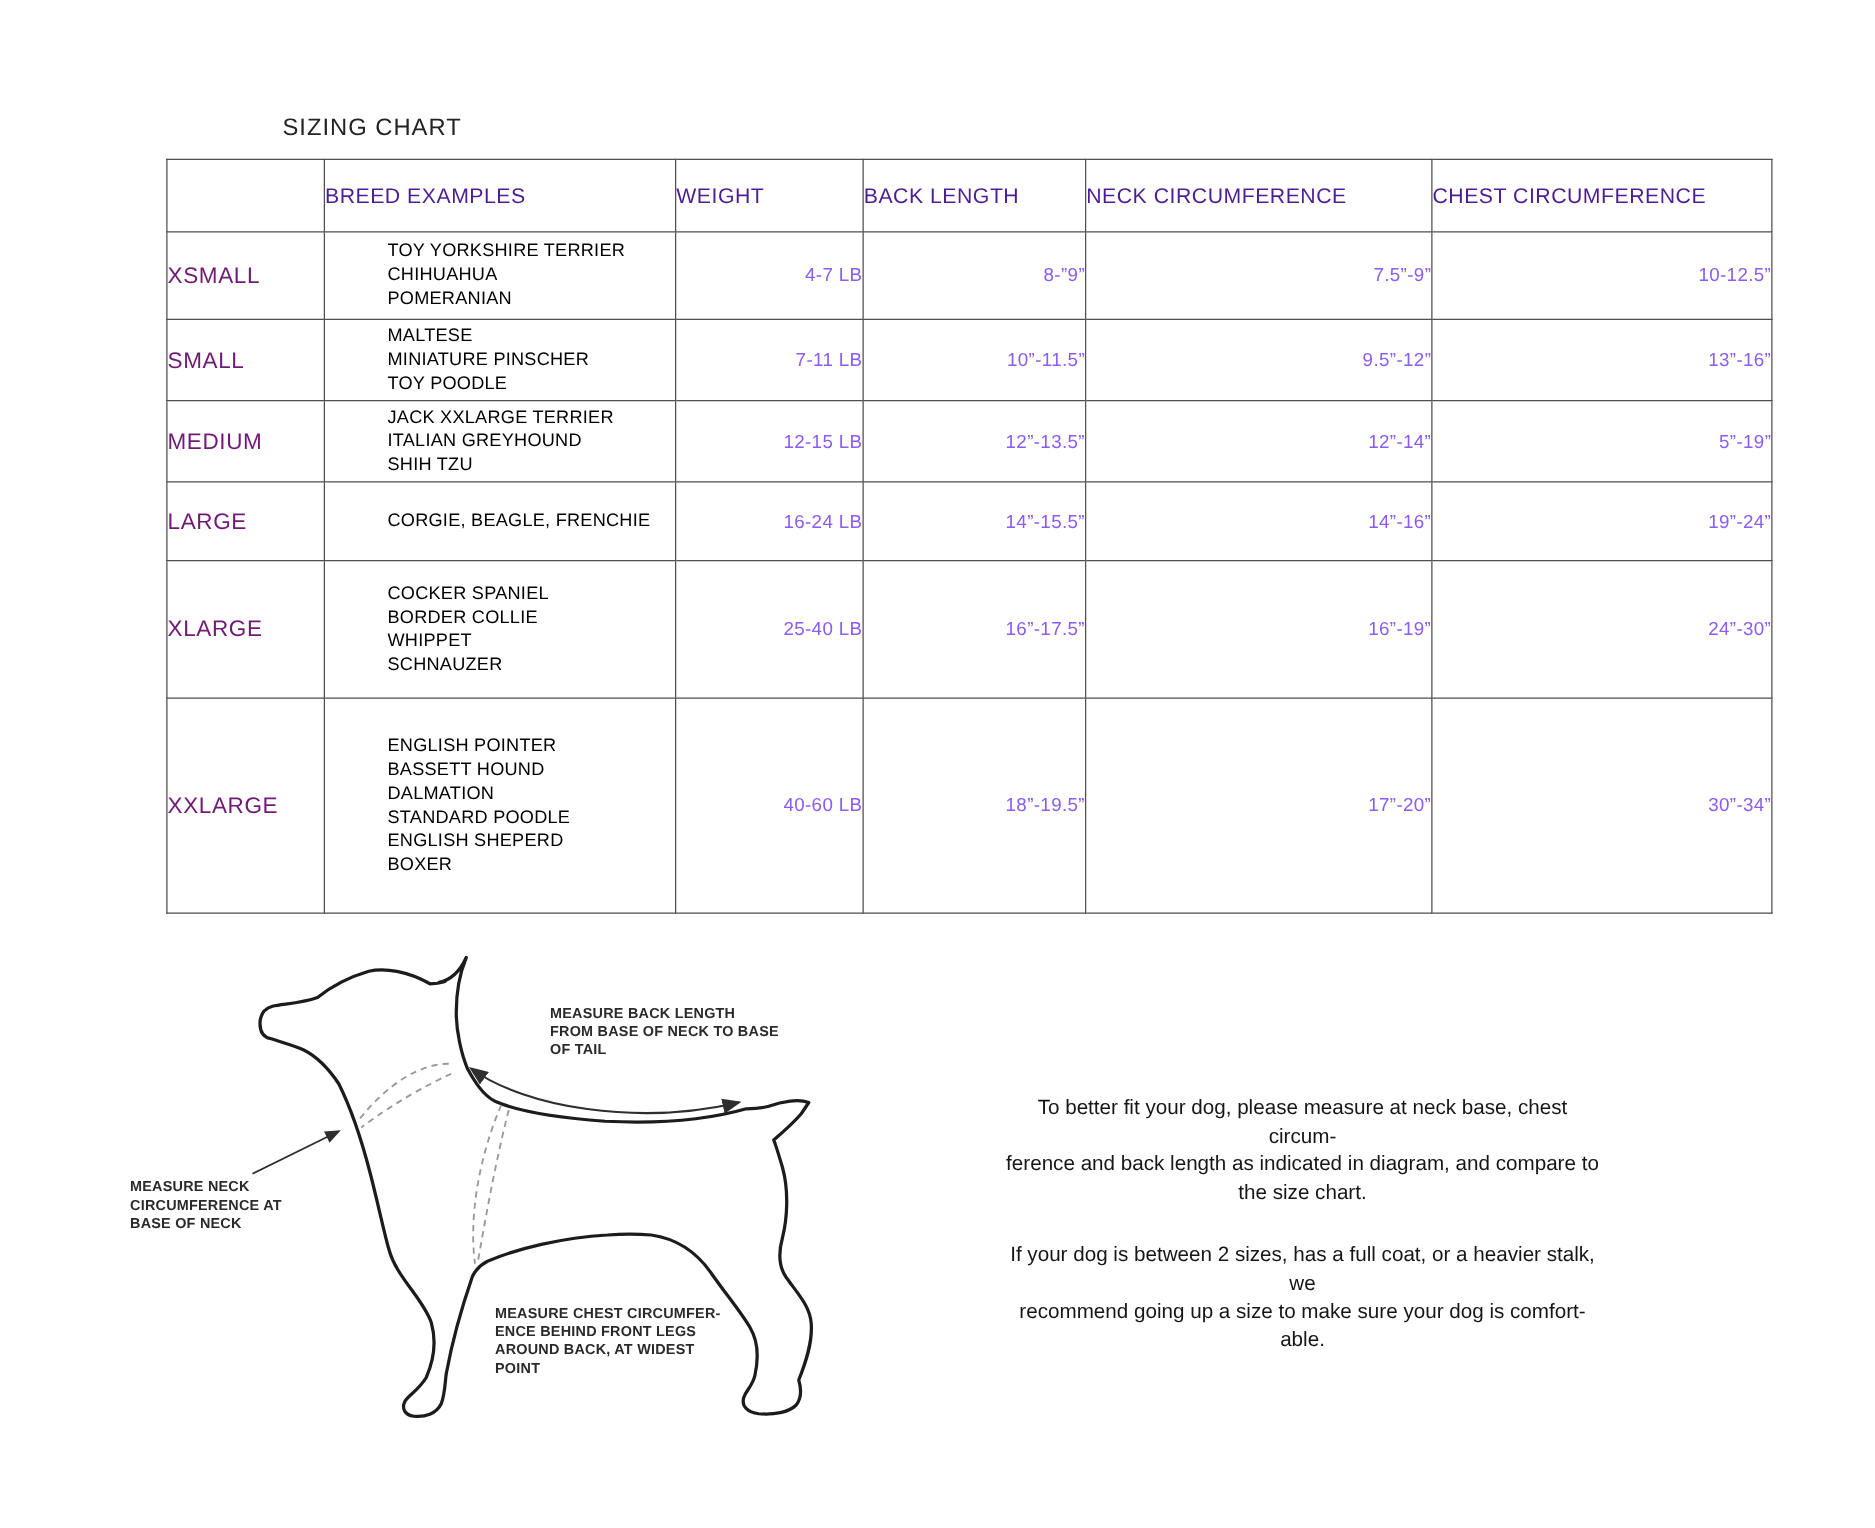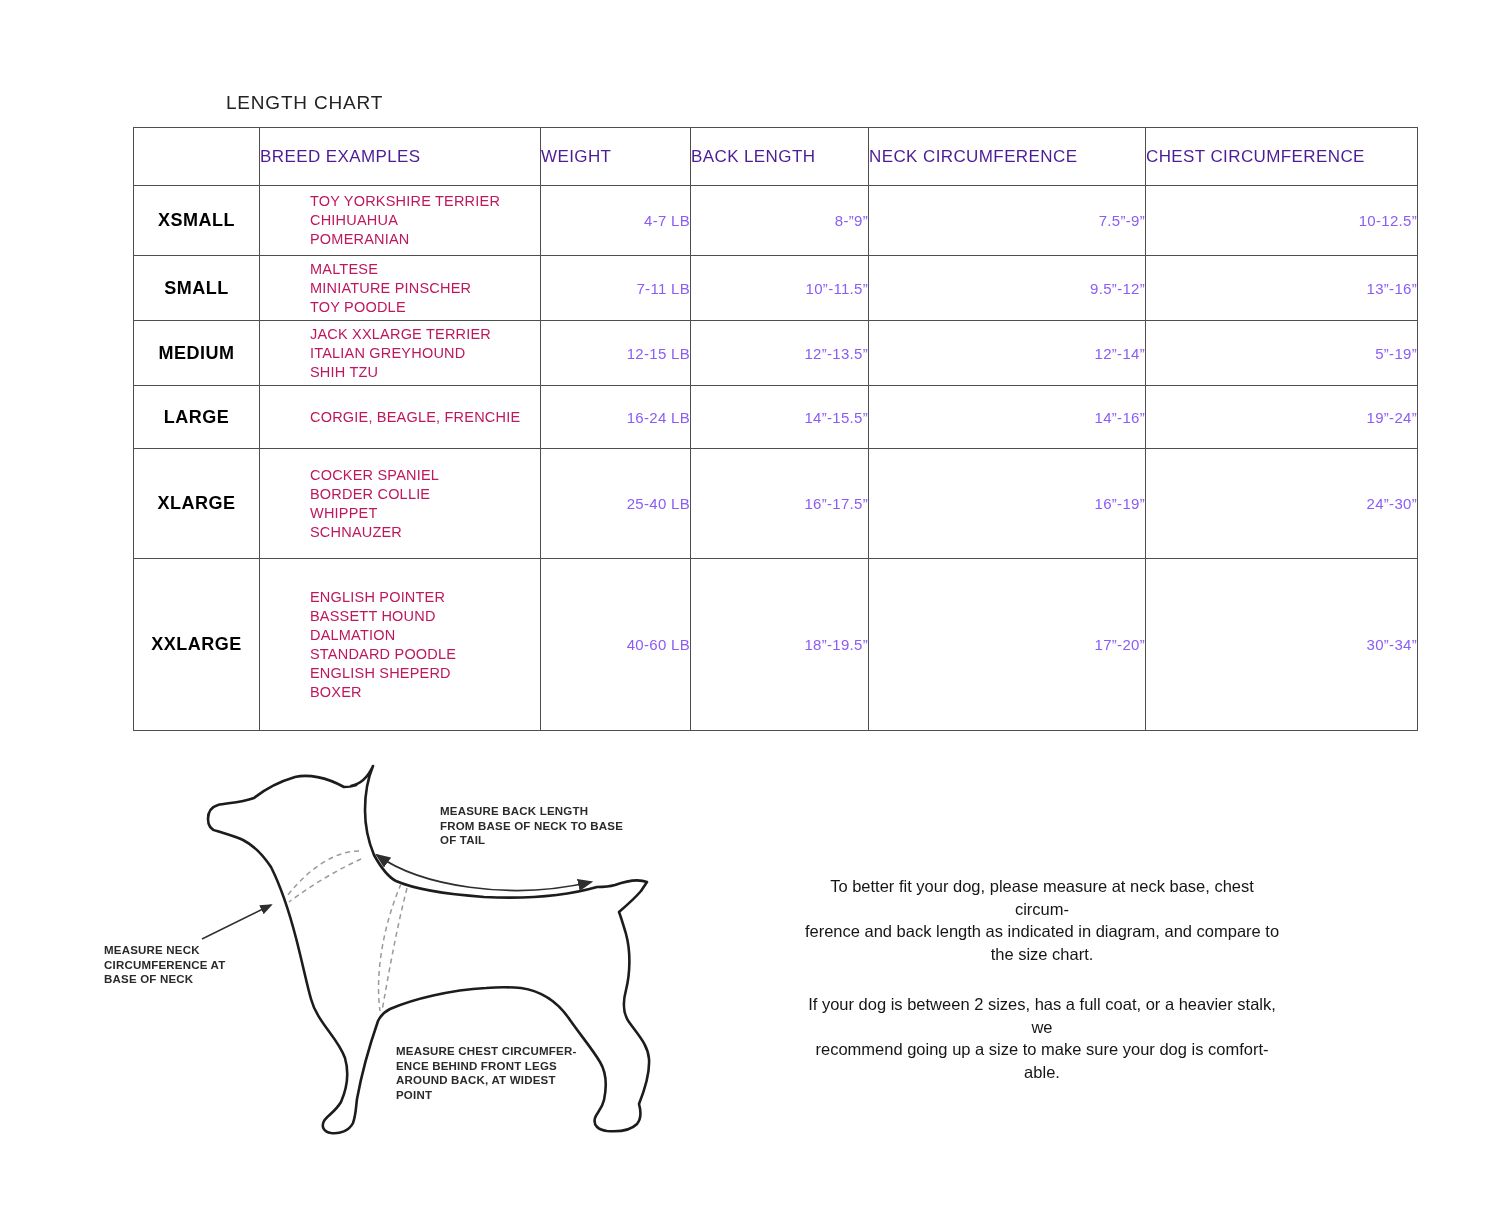--- a/index.html
+++ b/index.html
@@ -51,33 +51,33 @@
 
   th.colhead {
     font-size: 17px;
     font-weight: 400;
     letter-spacing: 0.4px;
     text-align: left;
     color: #4c1d95;
   }
   th.size-name {
     font-size: 18px;
-    font-weight: 700;
+    font-weight: 400;
     letter-spacing: 0.5px;
-    text-align: center;
-    color: #000000;
+    text-align: left;
+    color: #701a75;
   }
   td.breeds {
     font-size: 14.5px;
     line-height: 19px;
     letter-spacing: 0.2px;
     text-align: left;
     padding-left: 50px;
     white-space: pre-line;
-    color: #be185d;
+    color: #000000;
   }
   td.val {
     font-size: 15px;
     letter-spacing: 0.3px;
     text-align: right;
     color: #8b5cf6;
   }
 
   
   .diagram {
@@ -115,21 +115,21 @@
   .instructions p {
     white-space: pre-line;
     margin-bottom: 28px;
   }
 </style>
 </head>
 <body>
 
 <div class="page">
 
-  <div class="title">LENGTH CHART</div>
+  <div class="title">SIZING CHART</div>
 
   <table class="sizing">
     <colgroup>
       <col style="width:126px">
         <col style="width:281px">
         <col style="width:150px">
       <col style="width:178px">
         <col style="width:277px">
         <col style="width:272px">
     </colgroup>

